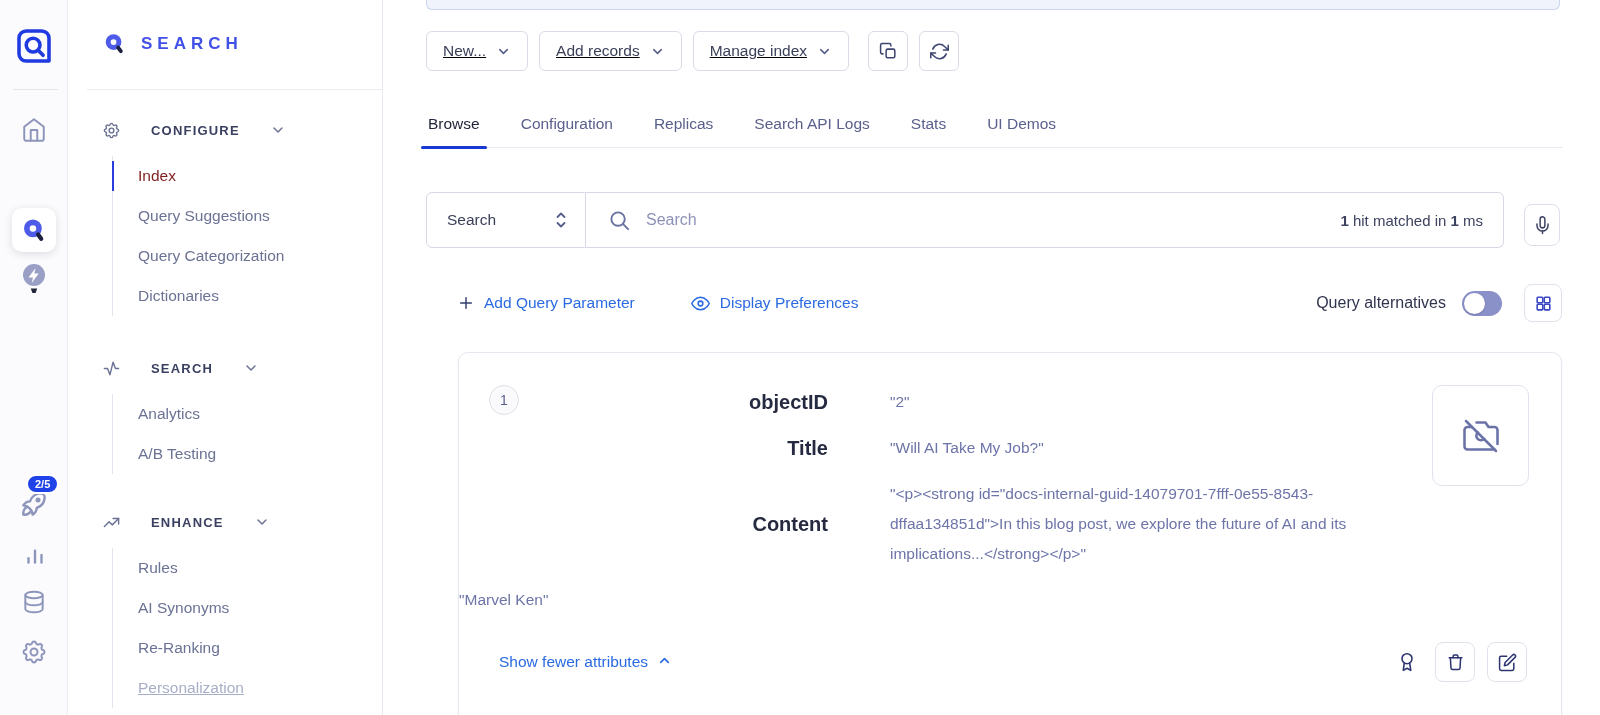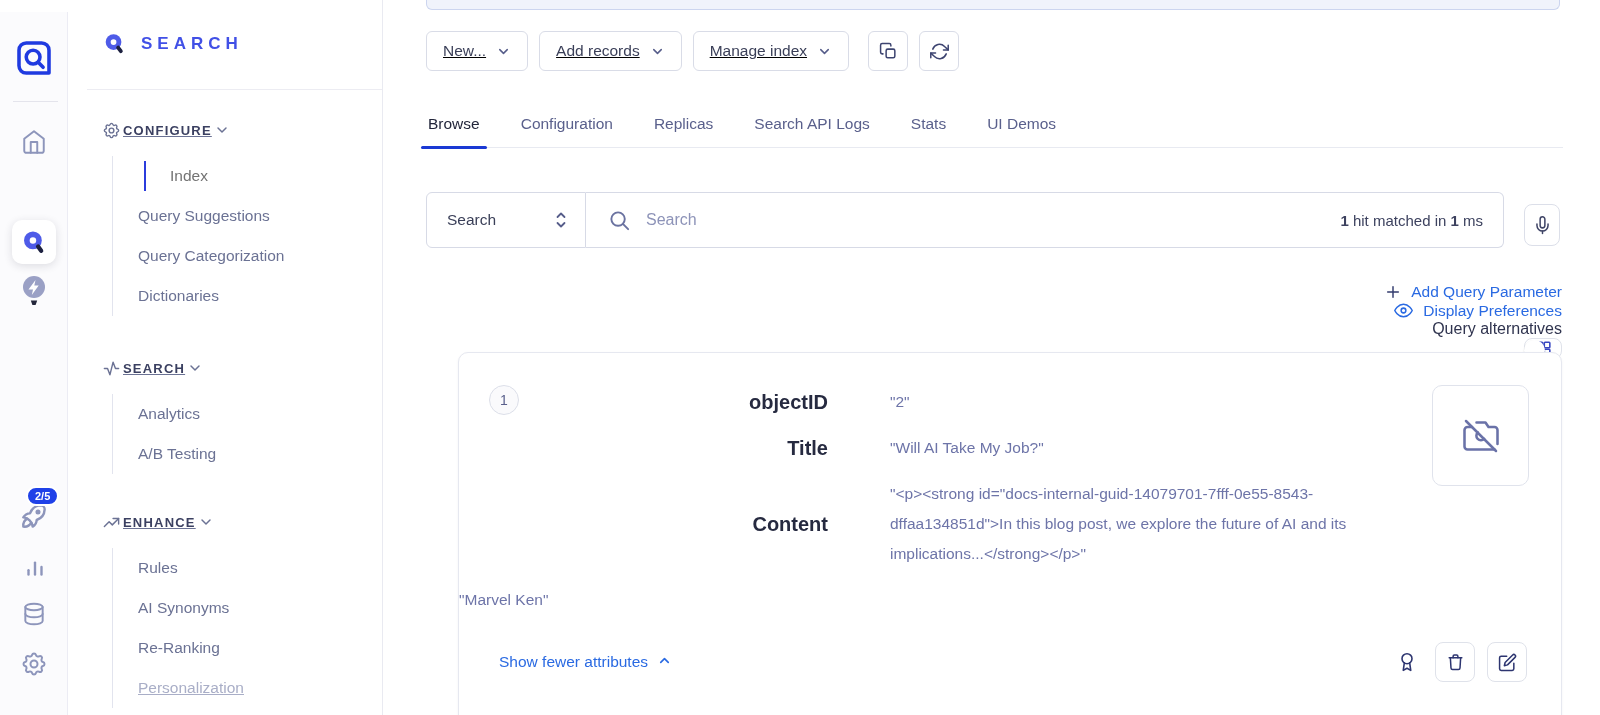--- a/index.html
+++ b/index.html
@@ -1,44 +1,44 @@
 <!DOCTYPE html>
 <html><head>
 <meta charset="utf-8">
 <style>
   * { margin:0; padding:0; box-sizing:border-box; }
   html,body { width:1600px; height:715px; overflow:hidden; background:#fff;
     font-family:"Liberation Sans", sans-serif; }
   svg { display:block; }
 
   
-  .rail { position:absolute; left:0; top:0; bottom:0; width:68px; background:#fbfbfd; border-right:1px solid #ececf4; z-index:3;margin-top:12px; }
+  .rail { position:absolute; left:0; top:0; bottom:0; width:68px; background:#fbfbfd; border-right:1px solid #ececf4; z-index:3; }
   .rail-logo { position:absolute; left:14px; top:26px; }
   .rail-divider { position:absolute; top:89px; left:13px; width:45px; height:1px; background:#e4e4ec; }
   .rail-ic { position:absolute; color:#8d95bb; }
   .rail-home { left:21px; top:117px; }
   .rail-active-card { position:absolute; left:12px; top:208px; width:44px; height:44px; background:#fff; border-radius:10px; box-shadow:0 2px 8px rgba(35,38,59,.14); display:flex; align-items:center; justify-content:center; }
   .rail-bulb { left:19px; top:262px; }
   .rail-rocket { left:18px; top:488px; }
   .usage-badge { position:absolute; left:26px; top:474px; background:#1f41e8; color:#fff; font-size:11px; font-weight:700; padding:2px 7px; border-radius:10px; border:2px solid #fff; z-index:2; }
   .rail-chart { left:22px; top:543px; }
   .rail-db { left:21px; top:588px; }
   .rail-gear { left:20px; top:638px; }
 
   
   .sidebar { position:absolute; left:69px; top:0; bottom:0; width:314px; background:#fff; border-right:1px solid #e9eaf1; z-index:2; }
   .sb-header { position:absolute; top:32px; left:34px; display:flex; align-items:center; gap:15px; }
   .sb-title { font-size:17px; font-weight:700; letter-spacing:5px; color:#4150e6; }
   .sb-divider { position:absolute; top:89px; left:18px; right:0; height:1px; background:#ececf2; }
   .sb-nav { position:absolute; top:112px; left:33px; right:8px; }
-  .sb-section-header { display:flex; align-items:center; gap:2px; height:36px; color:#6b7294;text-decoration:underline; }
+  .sb-section-header { display:flex; align-items:center; gap:30px; height:36px; color:#6b7294; }
   .sb-section-label { font-size:13px; font-weight:700; letter-spacing:1.2px; color:#3b4061; }
   .sb-items { margin-left:10px; margin-top:8px; margin-bottom:0; border-left:1px solid #e2e4ee; padding-left:25px; }
   .sb-item { height:40px; display:flex; align-items:center; font-size:15.5px; color:#6b7294; position:relative; cursor:pointer; }
-  .sb-item.active { color:#737373; font-weight:500;margin-left:32px; }
+  .sb-item.active { color:#7f1d1d; font-weight:500; }
   .sb-item.active::before { content:''; position:absolute; left:-26px; top:5px; bottom:5px; width:2px; background:#2b3cdc; }
   .sb-item.disabled { color:#a9aec7;text-decoration:underline; }
   .mt-obs { margin-top:34px; }
   .mt-enh { margin-top:30px; }
 
   
   .main { position:absolute; left:384px; top:0; right:0; bottom:0; background:#fff; }
   .sliver { position:absolute; left:42px; top:0; width:1134px; height:10px; background:#f0f3fb; border:1px solid #ccd5ef; border-top:none; border-radius:0 0 6px 6px; }
 
   .toolbar { position:absolute; top:31px; left:42px; display:flex; align-items:flex-start; gap:11px;text-decoration:underline; }
@@ -56,21 +56,21 @@
   .scope { width:160px; border:1px solid #d7dae6; border-radius:6px 0 0 6px; background:#fff; display:flex; align-items:center; justify-content:space-between; padding:0 16px 0 20px; font-size:15.5px; color:#3a3f58; cursor:pointer; }
   .scope .updown { color:#565d8a; }
   .search-input-box { flex:1; border:1px solid #d7dae6; border-left:none; border-radius:0 6px 6px 0; background:#fff; display:flex; align-items:center; gap:15px; padding:0 20px 0 22px; }
   .search-input-box .mag { color:#6a72a0; }
   .search-input-box input { flex:1; border:none; outline:none; font-size:16px; color:#23263b; font-family:"Liberation Sans", sans-serif; background:transparent; }
   .search-input-box input::placeholder { color:#8d93b8; }
   .stats { font-size:15px; color:#3d425f; white-space:nowrap; }
   .stats .num { font-weight:700; }
   .mic-btn { position:absolute; left:1140px; top:204px; width:36px; height:42px; border:1px solid #dcdfe9; border-radius:8px; background:#fff; display:flex; align-items:center; justify-content:center; color:#3f4466; cursor:pointer; }
 
-  .prefs-row { position:absolute; top:283px; left:74px; width:1104px; height:40px; display:flex; align-items:flex-end;flex-direction:column; }
+  .prefs-row { position:absolute; top:283px; left:74px; width:1104px; height:40px; display:flex; align-items:center; }
   .qlink { display:flex; align-items:center; gap:10px; color:#2a6ae2; font-size:15.5px; cursor:pointer; }
   .qlink .plus { color:#333c6e; }
   .qlink2 { margin-left:56px; }
   .qa-label { margin-left:auto; font-size:16px; color:#30344f; }
   .toggle { margin-left:16px; width:40px; height:25px; border-radius:13px; background:#8a90c8; position:relative; cursor:pointer; }
   .toggle .knob { position:absolute; left:2px; top:2px; width:21px; height:21px; border-radius:50%; background:#fff; box-shadow:0 1px 2px rgba(0,0,0,.15); }
   .grid-btn { margin-left:22px; width:38px; height:38px; border:1px solid #dfe2ea; border-radius:8px; background:#fff; display:flex; align-items:center; justify-content:center; color:#3947c2; cursor:pointer; }
 
   
   .hit-card { position:absolute; left:74px; top:352px; width:1104px; height:410px; background:#fff; border:1px solid #e6e8f0; border-radius:10px; box-shadow:0 1px 3px rgba(35,38,59,.05); }

